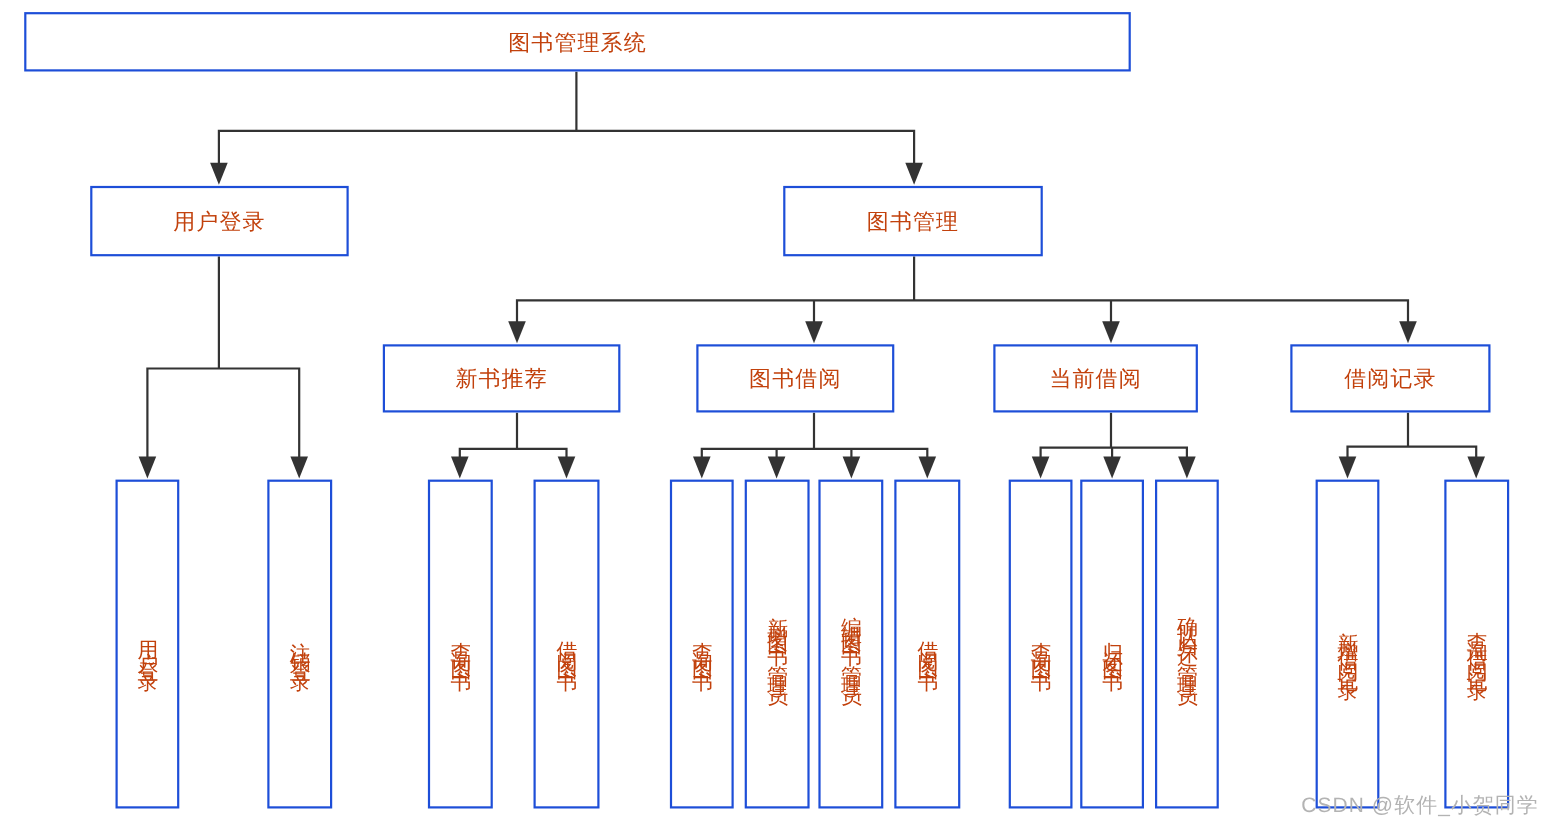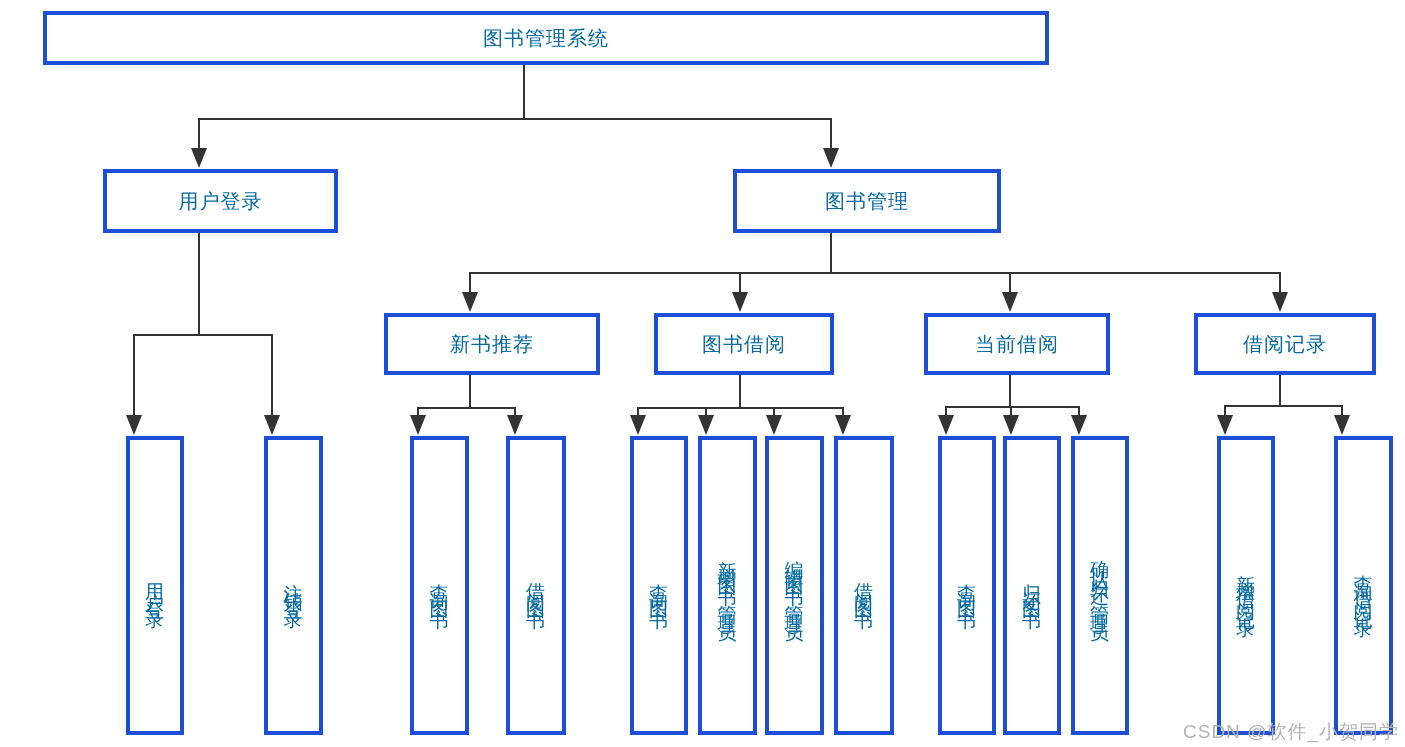--- a/index.html
+++ b/index.html
@@ -7,30 +7,29 @@
     position: relative;
     width: 1405px;
     height: 747px;
     background: #ffffff;
     font-family: "Liberation Sans", sans-serif;
     overflow: hidden;
   }
   .node {
     position: absolute;
     box-sizing: border-box;
-    border: 4px solid #1d4ed8;
+    border: 2px solid #1d4ed8;
     background: #ffffff;
     display: flex;
     align-items: center;
     justify-content: center;
-    color: #0369a1;
+    color: #c2410c;
     font-size: 20px;
     letter-spacing: 1px;
     z-index: 2;
-    margin-left: 21px;
   }
   .node.vnode span {
     writing-mode: vertical-rl;
     text-orientation: mixed;
     letter-spacing: 9px;
     font-size: 19px;
     line-height: 1;
   }
   svg.connectors {
     position: absolute;
@@ -87,25 +86,25 @@
     </g>
   </svg>
 
   <div class="node" style="left:22px; top:11px; width:1006px; height:54px;">
     <span>图书管理系统</span>
   </div>
 
   <div class="node" style="left:82px; top:169px; width:235px; height:64px;">
     <span>用户登录</span>
   </div>
-  <div class="node" style="left:712px; top:169px; width:268px; height:64px;justify-content:center;">
+  <div class="node" style="left:712px; top:169px; width:236px; height:64px;justify-content:center;">
     <span>图书管理</span>
   </div>
 
-  <div class="node" style="left:363px; top:313px; width:216px; height:62px;">
+  <div class="node" style="left:348px; top:313px; width:216px; height:62px;">
     <span>新书推荐</span>
   </div>
   <div class="node" style="left:633px; top:313px; width:180px; height:62px;">
     <span>图书借阅</span>
   </div>
   <div class="node" style="left:903px; top:313px; width:186px; height:62px;">
     <span>当前借阅</span>
   </div>
   <div class="node" style="left:1173px; top:313px; width:182px; height:62px;">
     <span>借阅记录</span>

